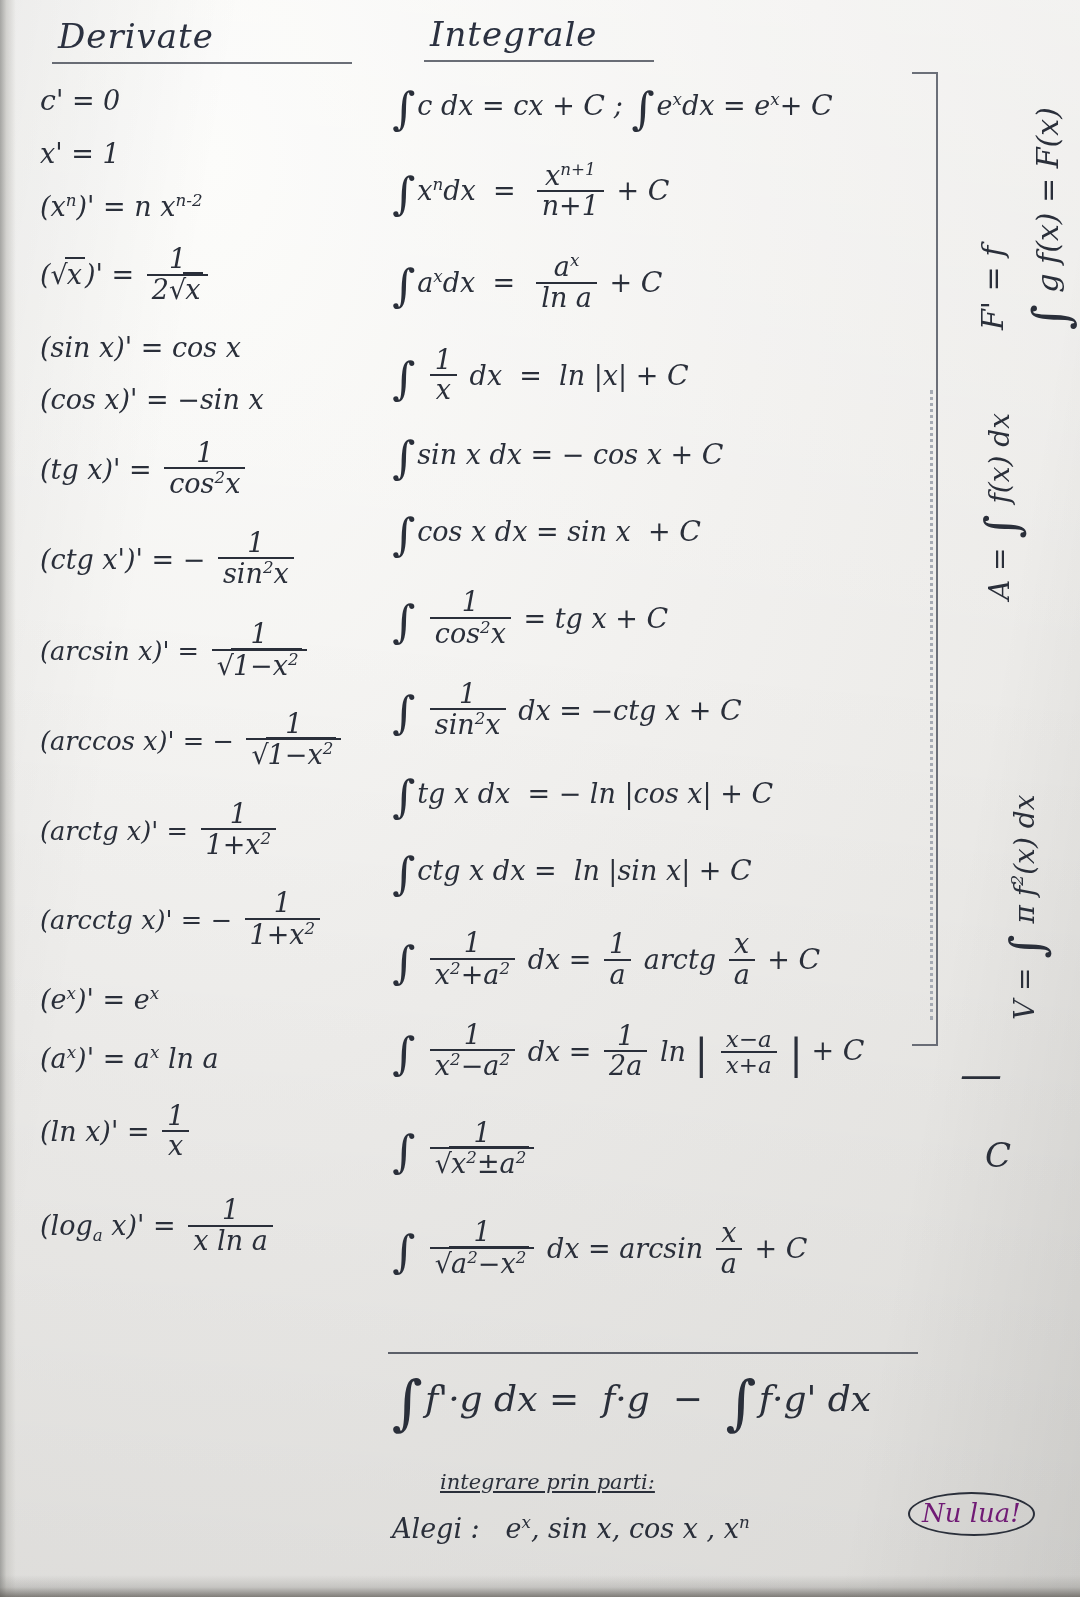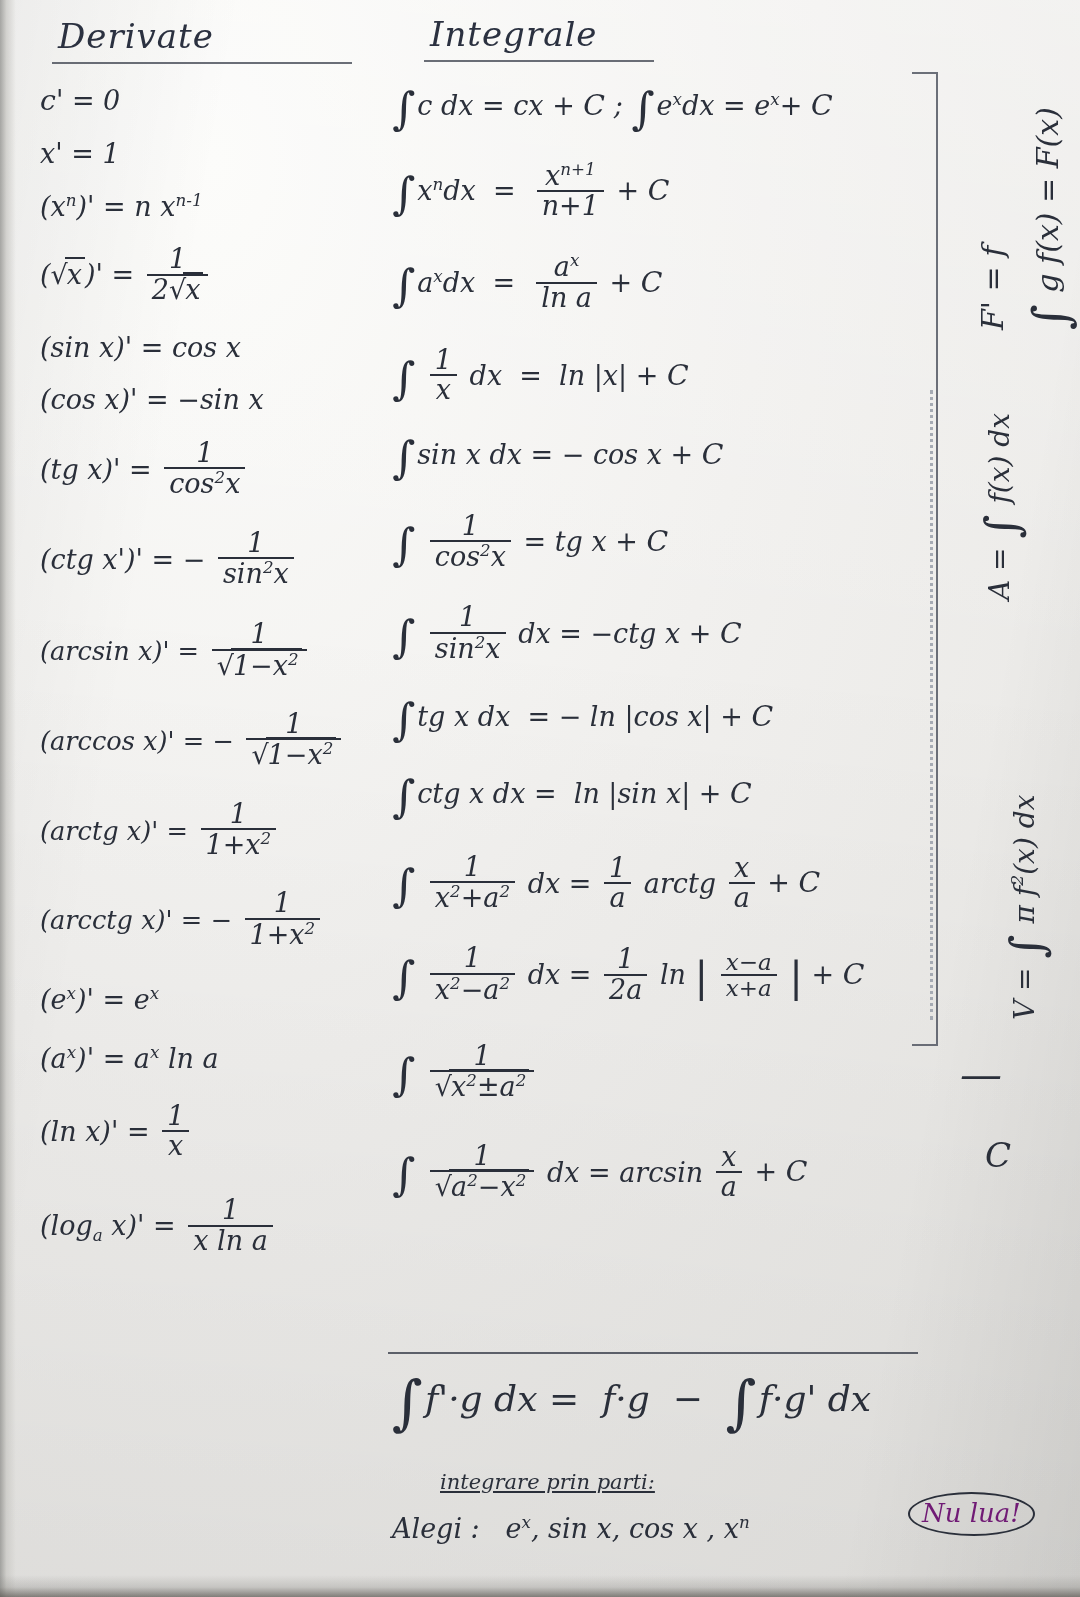--- a/index.html
+++ b/index.html
@@ -172,21 +172,21 @@
       <span style="font-size:1.05em;">c</span><span>' = 0</span>
       
     </div>
 
     <div class="row">
       <span>x' = 1</span>
       
     </div>
 
     <div class="row">
-      <span>(x<sup>n</sup>)' = n x<sup>n-1</sup></span>
+      <span>(x<sup>n</sup>)' = n x<sup>n-2</sup></span>
       
     </div>
 
     <div class="row" style="margin-bottom:30px;">
       <span>(<span class="radical">√</span><span class="sqrt">x</span>)' =</span>
       <span class="frac"><span class="num">1</span><span class="den">2<span class="radical">√</span><span class="sqrt">x</span></span></span>
       
     </div>
 
     <div class="row">
@@ -285,20 +285,24 @@
       <span class="frac"><span class="num">1</span><span class="den">x</span></span>
       <span>dx &nbsp;=&nbsp; ln |x| + <span class="C">C</span></span>
       
     </div>
 
     <div class="row" style="margin-bottom:30px;">
       <span class="intg">∫</span><span>sin x dx = − cos x + <span class="C">C</span></span>
       
     </div>
 
+    <div class="row" style="margin-bottom:30px;">
+      <span class="intg">∫</span><span>cos x dx = sin x &nbsp;+ <span class="C">C</span></span>
+      
+    </div>
 
     <div class="row" style="margin-bottom:32px;">
       <span class="intg">∫</span>
       <span class="frac"><span class="num">1</span><span class="den">cos<sup>2</sup>x</span></span>
       <span>= tg x + <span class="C">C</span></span>
       
     </div>
 
     <div class="row" style="margin-bottom:34px;">
       <span class="intg">∫</span>

